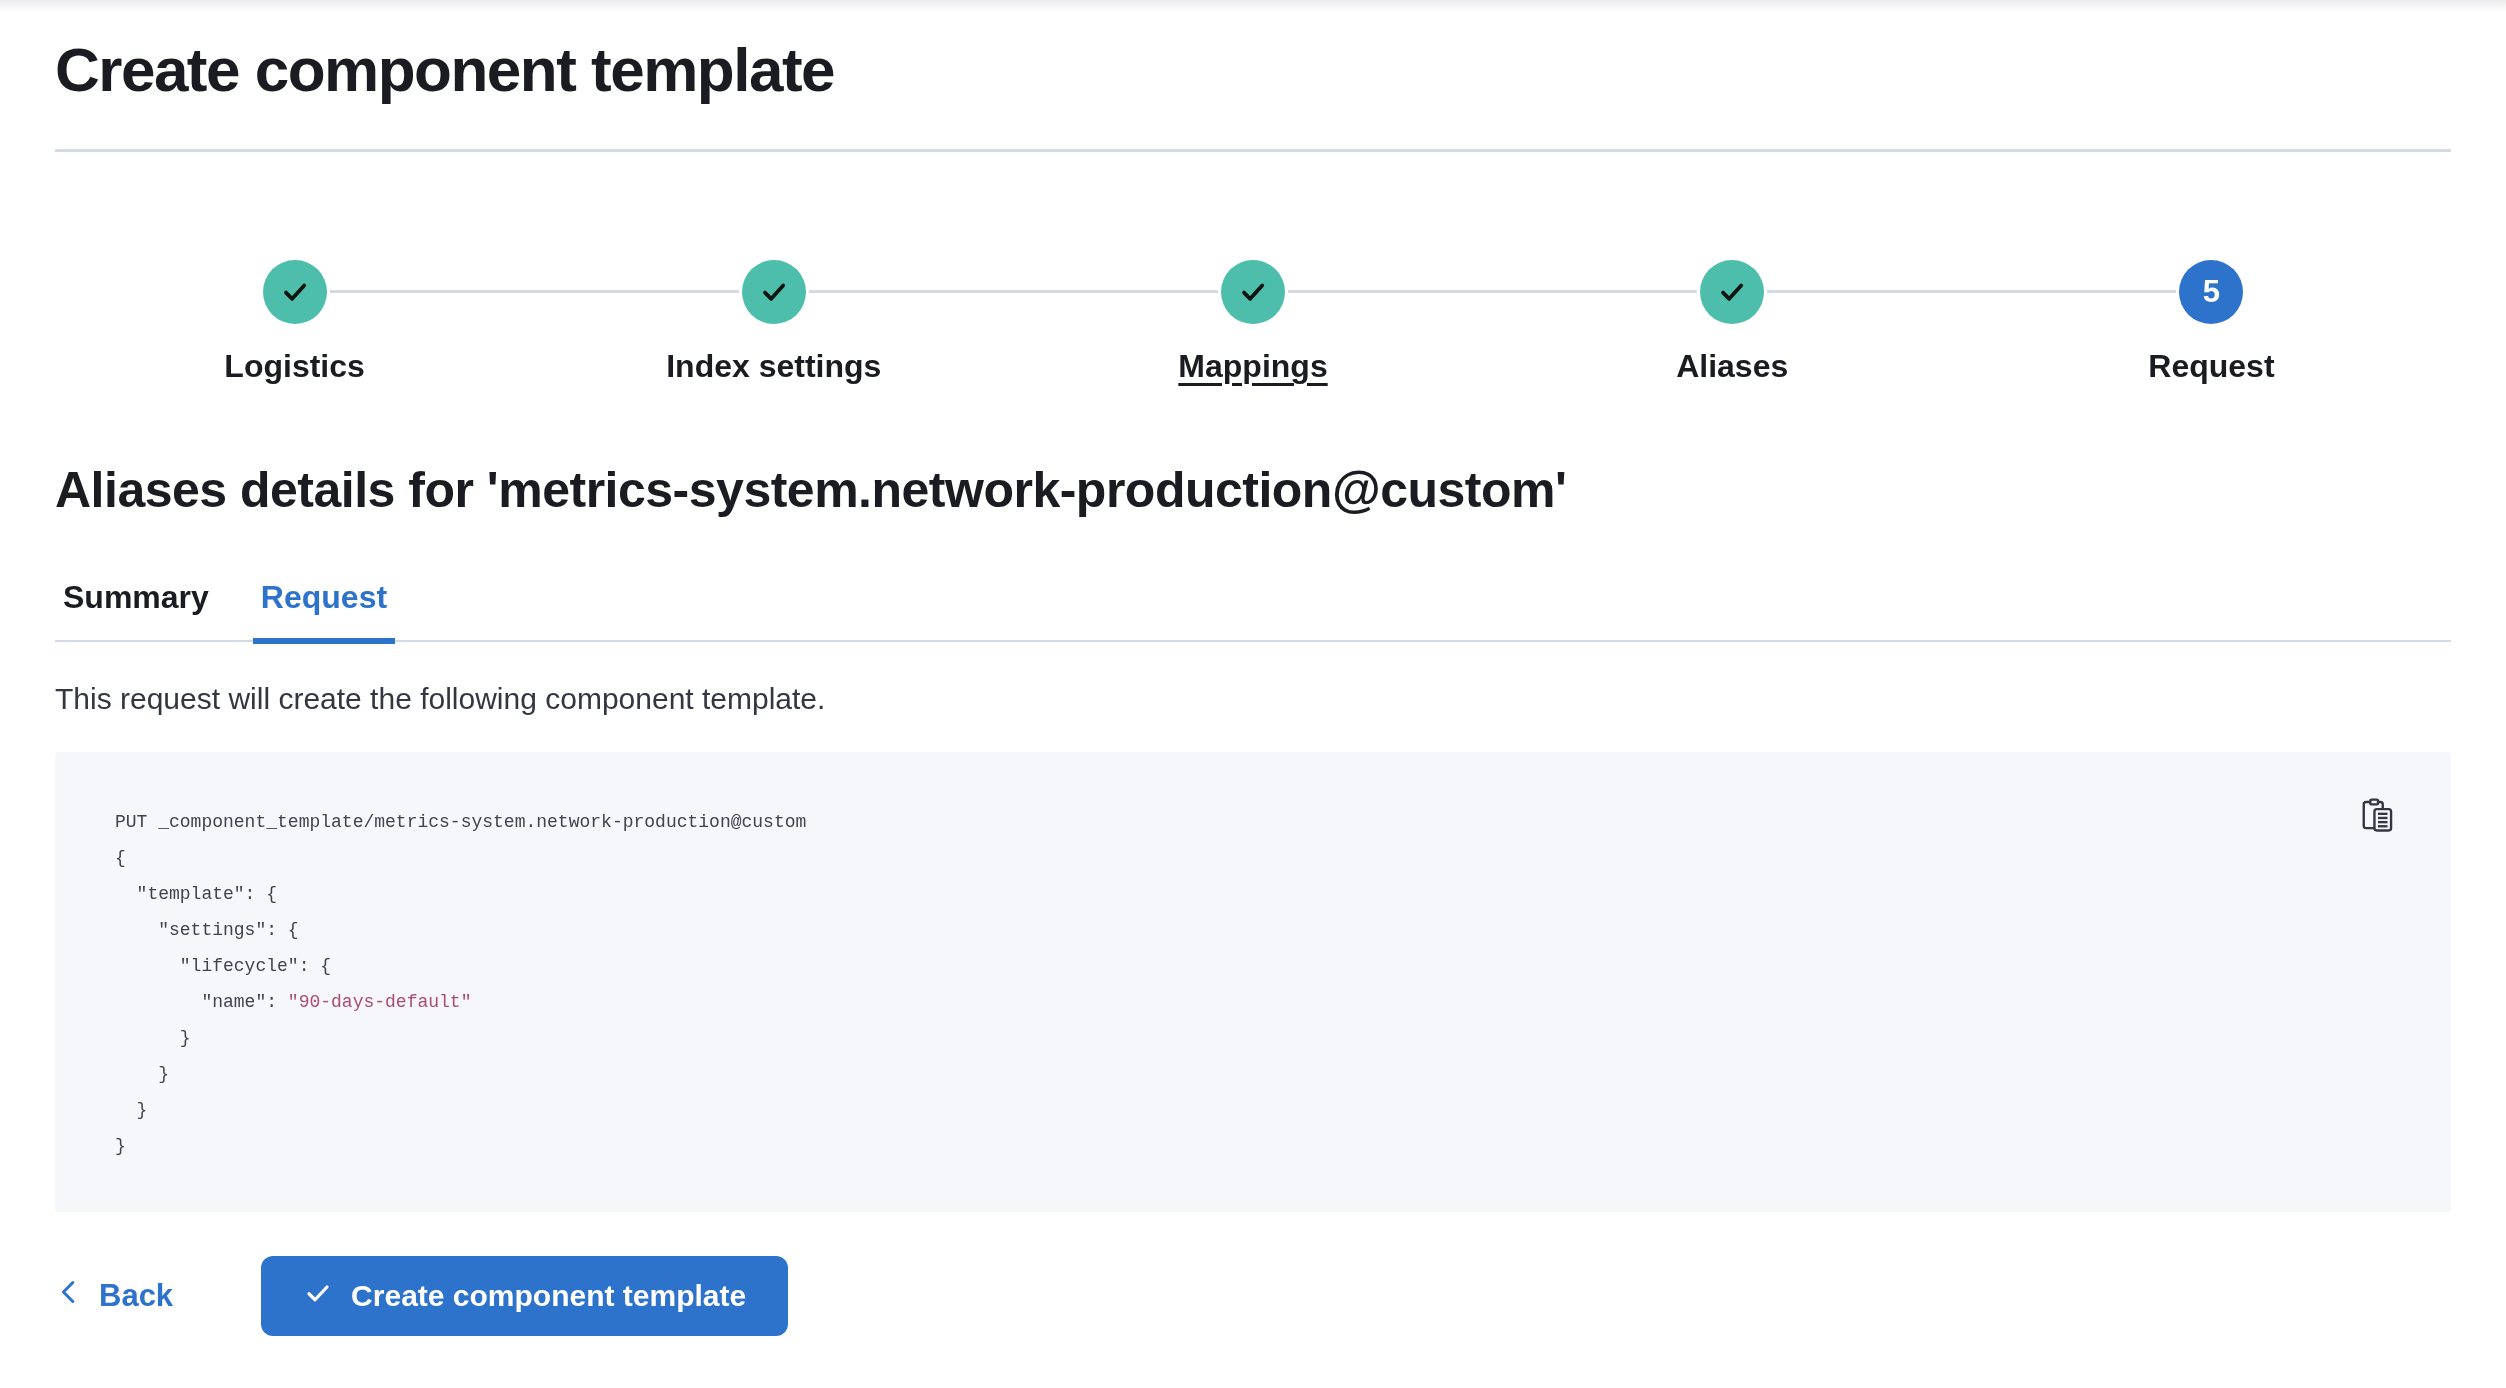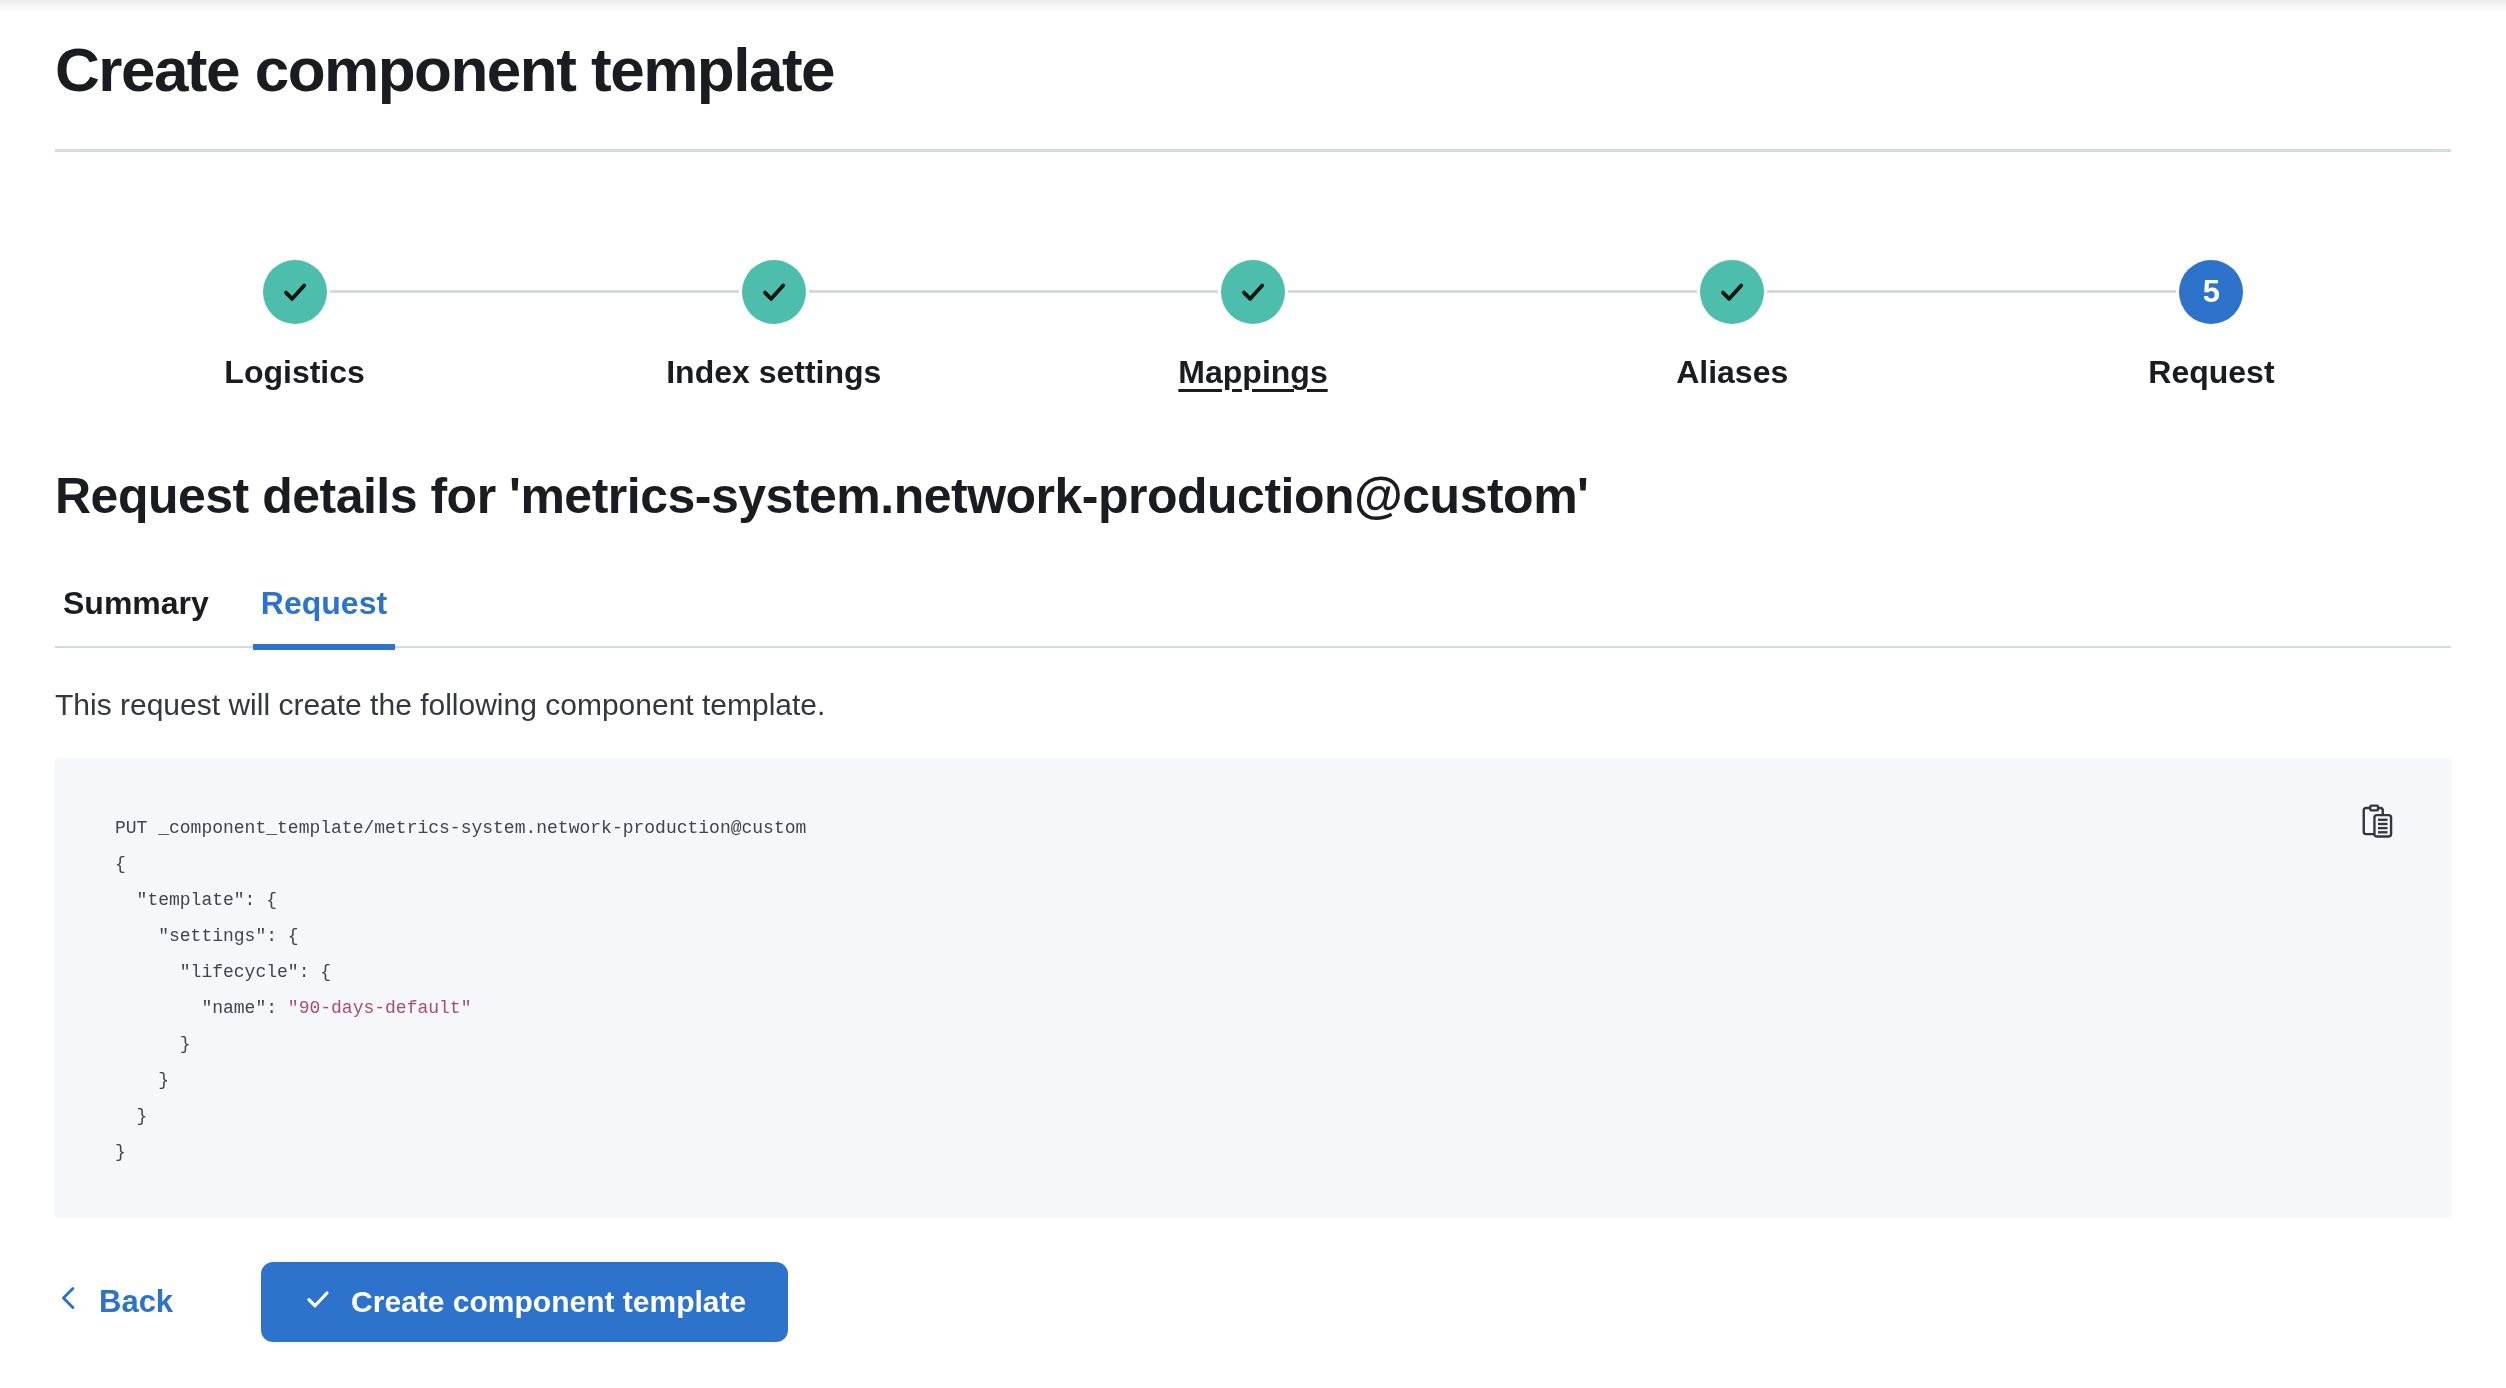--- a/index.html
+++ b/index.html
@@ -32,21 +32,21 @@
   .step::before,.step::after{content:'';position:absolute;top:30px;height:3px;background:var(--divider);}
   .step::before{left:0;right:calc(50% + 35px);}
   .step::after{left:calc(50% + 35px);right:0;}
   .step.first::before{display:none;}
   .step.last::after{display:none;}
   .step-circle{width:64px;height:64px;border-radius:50%;display:flex;align-items:center;justify-content:center;z-index:1;}
   .step.complete .step-circle{background:var(--success);}
   .step.current .step-circle{background:var(--accent);}
   .step-circle svg{width:32px;height:32px;}
   .step-num{color:#fff;font-size:31px;font-weight:600;}
-  .step-label{margin-top:30px;font-size:32px;font-weight:700;color:var(--text-dark);}
+  .step-label{margin-top:24px;font-size:32px;font-weight:700;color:var(--text-dark);}
   .step-label.underlined{text-decoration:underline;text-decoration-thickness:3px;text-underline-offset:6px;}
 
   
   h2.review-heading{margin-top:76px;font-size:50px;font-weight:700;letter-spacing:-0.5px;color:var(--text-dark);}
 
   
   .tabs{display:flex;gap:36px;margin-top:60px;border-bottom:2px solid var(--divider);}
   .tab{background:none;border:none;cursor:pointer;font-family:inherit;
     font-size:32px;font-weight:700;color:var(--text-dark);
     padding:0 8px 22px 8px;border-bottom:6px solid transparent;margin-bottom:-4px;}
@@ -126,21 +126,21 @@
 
   <button class="step current last">
     <span class="step-circle">
 
       <span class="step-num">5</span>
     </span>
     <span class="step-label">Request</span>
   </button>
 </div>
 
-  <h2 class="review-heading">Request details for 'metrics-system.network-production@custom'</h2>
+  <h2 class="review-heading">Aliases details for 'metrics-system.network-production@custom'</h2>
 
   <div class="tabs">
   <button class="tab">Summary</button>
 
   <button class="tab active">Request</button>
 </div>
 
   <p class="lead-text">This request will create the following component template.</p>
 
   <div class="code-block">

